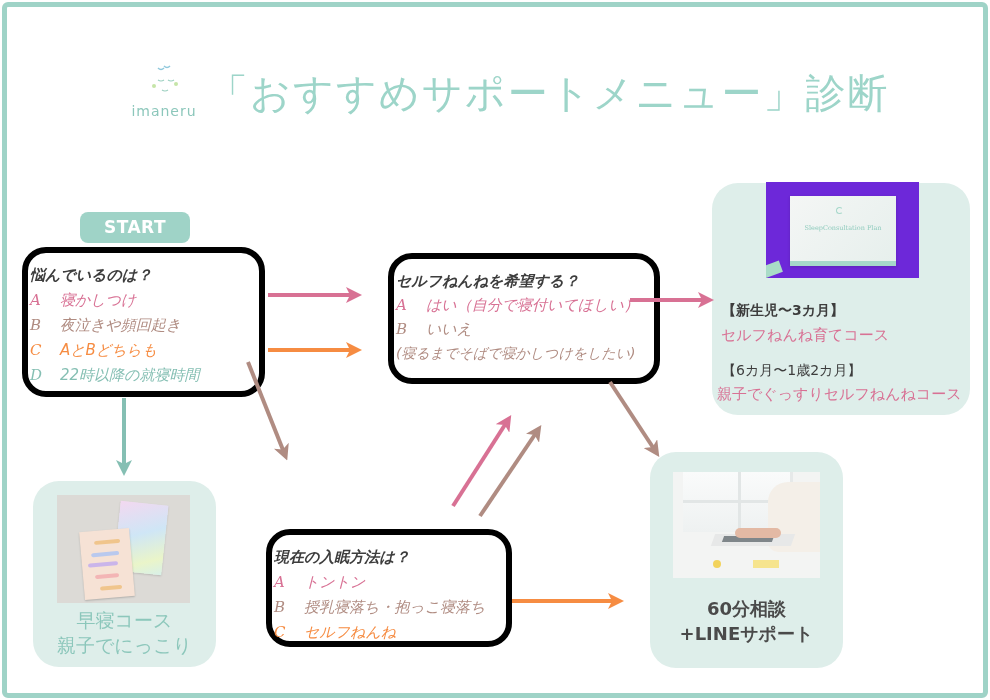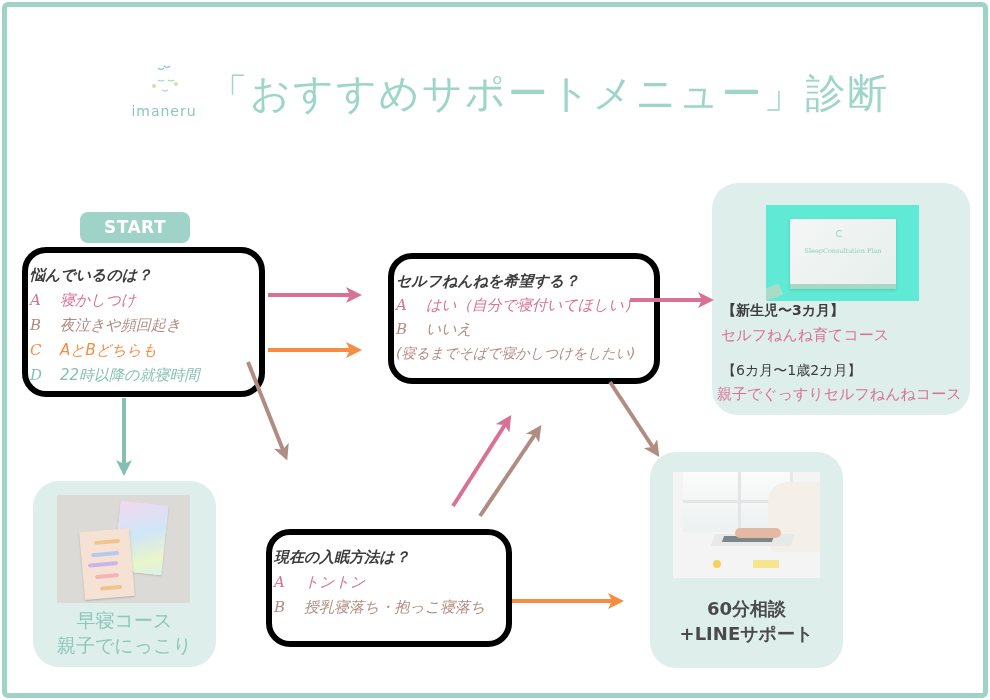--- a/index.html
+++ b/index.html
@@ -32,21 +32,21 @@
   .q2 { left: 367px; top: 253px; width: 272px; height: 131px; margin-left: 21px; }
   .q3 { left: 266px; top: 492px; width: 246px; height: 118px; margin-top: 37px; }
   .q2 .opt, .q2 .qtitle { line-height: 24px; }
   .q2 .sub { font-size: 14px; }
 
   .rbox { background: #deeeea; border-radius: 26px; }
   .r-plan { left: 712px; top: 183px; width: 258px; height: 232px; }
   .r-early { left: 33px; top: 481px; width: 183px; height: 186px; }
   .r-consult { left: 650px; top: 452px; width: 193px; height: 216px; }
 
-  .plan-img { left: 766px; top: 205px; width: 153px; height: 96px; background: #5eead4; overflow: hidden; }
+  .plan-img { left: 766px; top: 182px; width: 153px; height: 96px; background: #6d28d9; overflow: hidden; }
   .plan-card { position: absolute; left: 24px; top: 14px; width: 106px; height: 70px; background: linear-gradient(135deg,#f4f6f5,#e6efec); box-shadow: 0 1px 3px rgba(0,0,0,0.15); }
   .plan-card .band { position: absolute; left: 0; right: 0; bottom: 0; height: 5px; background: #a6d8ca; }
   .plan-card .ptxt { position: absolute; left: 0; right: 0; top: 28px; text-align: center; font-family: "DejaVu Serif", serif; font-size: 6.5px; color: #8fcbbd; white-space: nowrap; }
   .plan-card .pdot { position: absolute; left: 46px; top: 11px; width: 7px; height: 7px; border-radius: 50%; border: 1.5px solid #a6d8ca; border-right-color: transparent; }
   .plan-green { position: absolute; left: 0; bottom: 0; width: 18px; height: 12px; background: #a9dcc7; transform: rotate(-20deg); transform-origin: left bottom; }
 
   .plan-l1 { left: 722px; top: 302px; font-size: 14px; font-weight: bold; color: #3d3d3d; white-space: nowrap; }
   .plan-c1 { left: 721px; top: 326px; font-size: 15px; color: #d87194; white-space: nowrap; }
   .plan-l2 { left: 722px; top: 362px; font-size: 14px; font-weight: normal; color: #3d3d3d; white-space: nowrap; }
   .plan-c2 { left: 717px; top: 385px; font-size: 15px; color: #d87194; white-space: nowrap; }
@@ -109,20 +109,21 @@
   <div class="qtitle">セルフねんねを希望する？</div>
   <div class="opt pink"><span class="k">A</span><span>はい（自分で寝付いてほしい）</span></div>
   <div class="opt brown"><span class="k">B</span><span>いいえ</span></div>
   <div class="opt brown sub">(寝るまでそばで寝かしつけをしたい)</div>
 </div>
 
 <div class="abs qbox q3">
   <div class="qtitle">現在の入眠方法は？</div>
   <div class="opt pink"><span class="k">A</span><span>トントン</span></div>
   <div class="opt brown"><span class="k">B</span><span>授乳寝落ち・抱っこ寝落ち</span></div>
+  <div class="opt orange"><span class="k">C</span><span>セルフねんね</span></div>
 </div>
 
 <div class="abs rbox r-plan"></div>
 <div class="abs plan-img">
   <div class="plan-card">
     <span class="pdot"></span>
     <div class="ptxt">SleepConsultation Plan</div>
     <div class="band"></div>
   </div>
   <div class="plan-green"></div>

